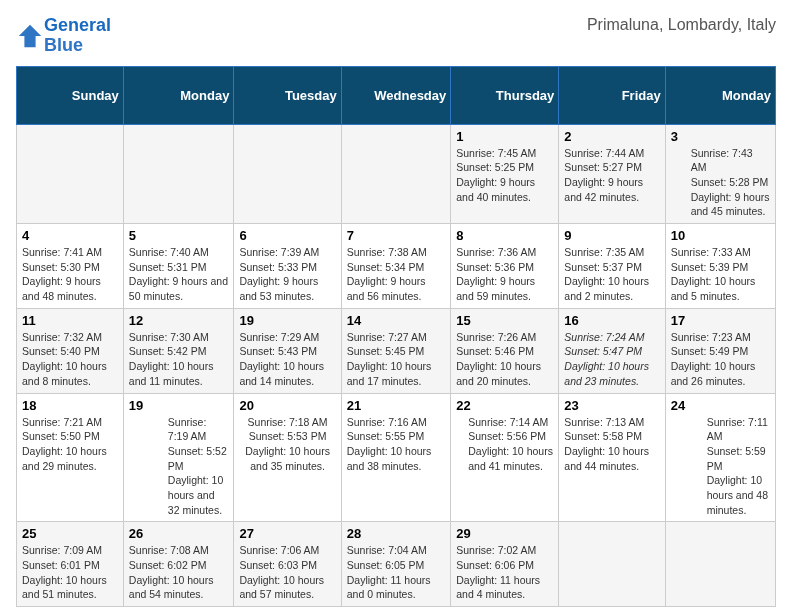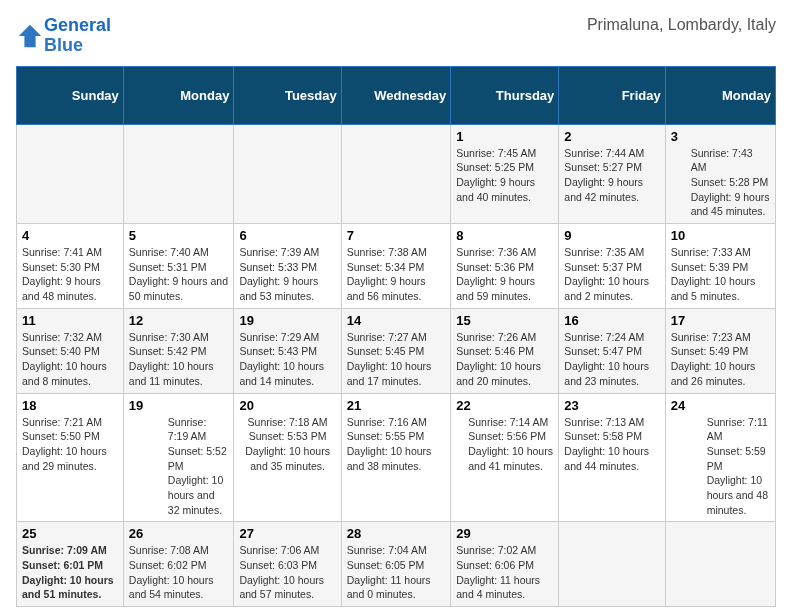--- a/index.html
+++ b/index.html
@@ -214,21 +214,21 @@
 Daylight: 10 hours and 17 minutes.</div>
         </td>
         <td>
           <span class="day-number">15</span>
           <div class="day-info" style="white-space: pre-line;">Sunrise: 7:26 AM
 Sunset: 5:46 PM
 Daylight: 10 hours and 20 minutes.</div>
         </td>
         <td>
           <span class="day-number">16</span>
-          <div class="day-info" style="white-space: pre-line;">Sunrise: 7:24 AM
+          <div class="day-info" style="white-space: pre-line; font-style: italic;">Sunrise: 7:24 AM
 Sunset: 5:47 PM
 Daylight: 10 hours and 23 minutes.</div>
         </td>
         <td>
           <span class="day-number">17</span>
           <div class="day-info" style="white-space: pre-line;">Sunrise: 7:23 AM
 Sunset: 5:49 PM
 Daylight: 10 hours and 26 minutes.</div>
         </td>
       </tr>
@@ -272,21 +272,21 @@
         <td>
           <span class="day-number">24</span>
           <div class="day-info" style="white-space: pre-line; margin-left: 36px;">Sunrise: 7:11 AM
 Sunset: 5:59 PM
 Daylight: 10 hours and 48 minutes.</div>
         </td>
       </tr>
       <tr>
         <td>
           <span class="day-number">25</span>
-          <div class="day-info" style="white-space: pre-line; font-weight: bold;">Sunrise: 7:09 AM
+          <div class="day-info" style="white-space: pre-line;">Sunrise: 7:09 AM
 Sunset: 6:01 PM
 Daylight: 10 hours and 51 minutes.</div>
         </td>
         <td>
           <span class="day-number">26</span>
           <div class="day-info" style="white-space: pre-line;">Sunrise: 7:08 AM
 Sunset: 6:02 PM
 Daylight: 10 hours and 54 minutes.</div>
         </td>
         <td>

